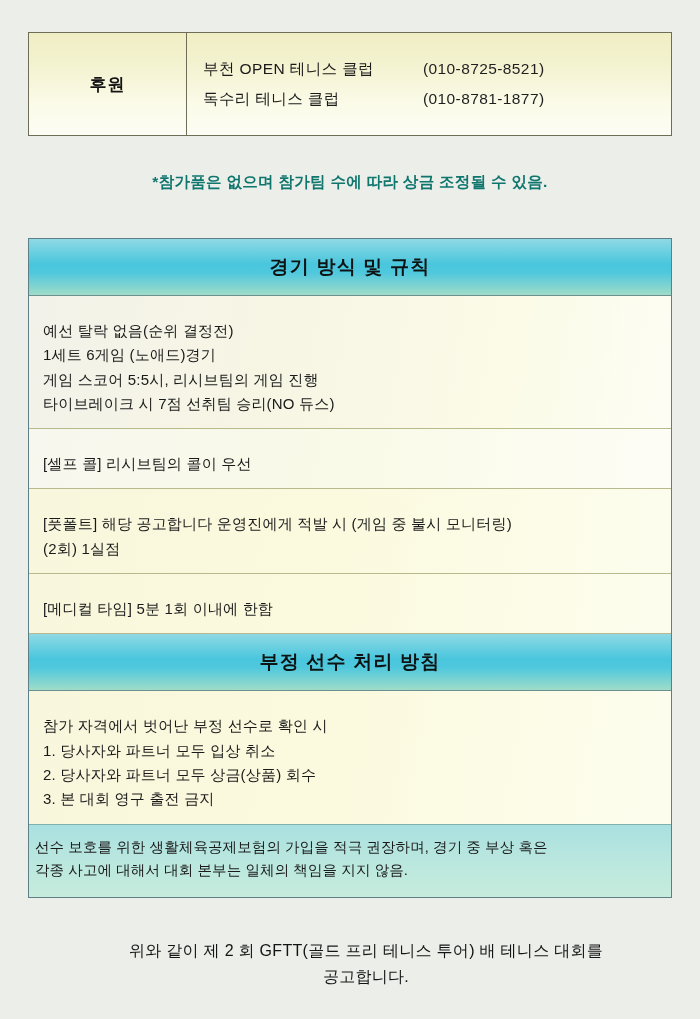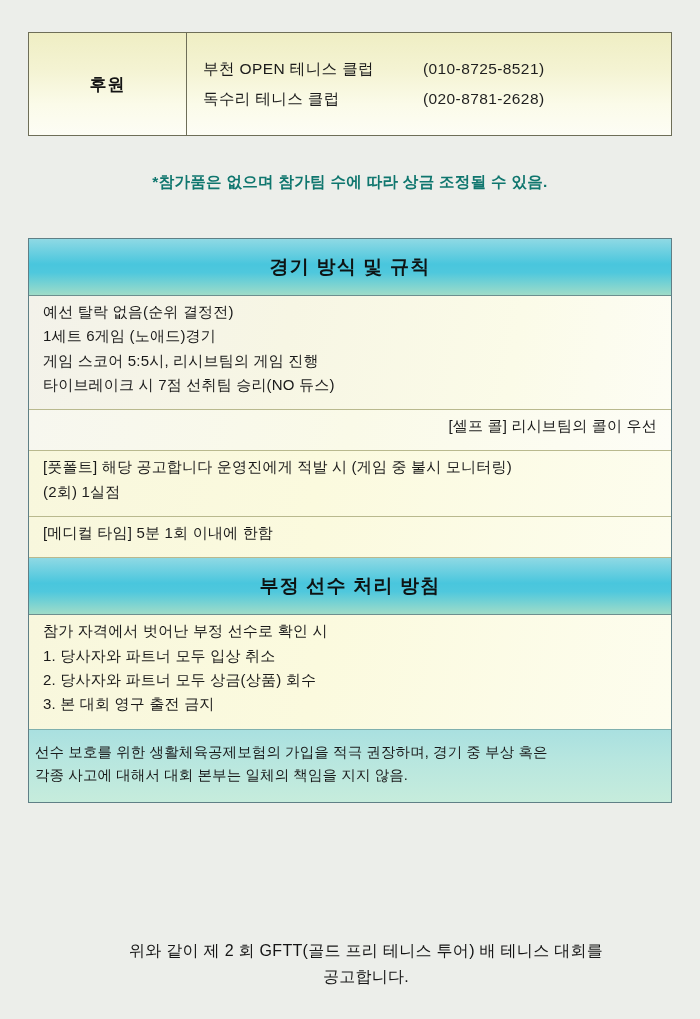--- a/index.html
+++ b/index.html
@@ -91,31 +91,30 @@
     justify-content: center;
     font-size: 19px;
     font-weight: bold;
     letter-spacing: 1.2px;
     color: #0e1414;
     background: linear-gradient(180deg, #8fd9e4 0%, #49c6dd 45%, #4fc8dd 60%, #9fdcc8 100%);
     border-bottom: 1px solid #6d8f8f;
   }
   .block {
     border-bottom: 1px solid #b9b98e;
-    padding: 4px 14px 12px 14px;
+    padding: 23px 14px 12px 14px;
     font-size: 15px;
     line-height: 1.62;
     letter-spacing: 0.2px;
   }
   .block.shaded {
     background: linear-gradient(100deg, #f3f2ea 0%, #f7f6e4 40%, #fbfbe8 75%, #fdfdf4 100%);
   }
   .block.pale {
     background: linear-gradient(100deg, #f7f7ef 0%, #fafae8 50%, #fdfdf6 100%);
-    text-align: right;
   }
   .block.yellowish {
     background: linear-gradient(100deg, #f8f7dd 0%, #fbfade 45%, #fdfdee 100%);
   }
   .block div {
     white-space: nowrap;
   }
   .foot-block {
     padding: 11px 14px 14px 6px;
     font-size: 14.5px;
@@ -143,21 +142,21 @@
 
 <div class="sponsor-table">
   <div class="sponsor-label">후원</div>
   <div class="sponsor-body">
     <div class="sponsor-row">
       <span class="sponsor-name">부천 OPEN 테니스 클럽</span>
       <span class="sponsor-phone">(010-8725-8521)</span>
     </div>
     <div class="sponsor-row">
       <span class="sponsor-name">독수리 테니스 클럽</span>
-      <span class="sponsor-phone">(020-8781-2628)</span>
+      <span class="sponsor-phone">(010-8781-1877)</span>
     </div>
   </div>
 </div>
 
 <div class="note">*참가품은 없으며 참가팀 수에 따라 상금 조정될 수 있음.</div>
 
 <div class="rules-box">
 
   <div class="section-head">경기 방식 및 규칙</div>
 

